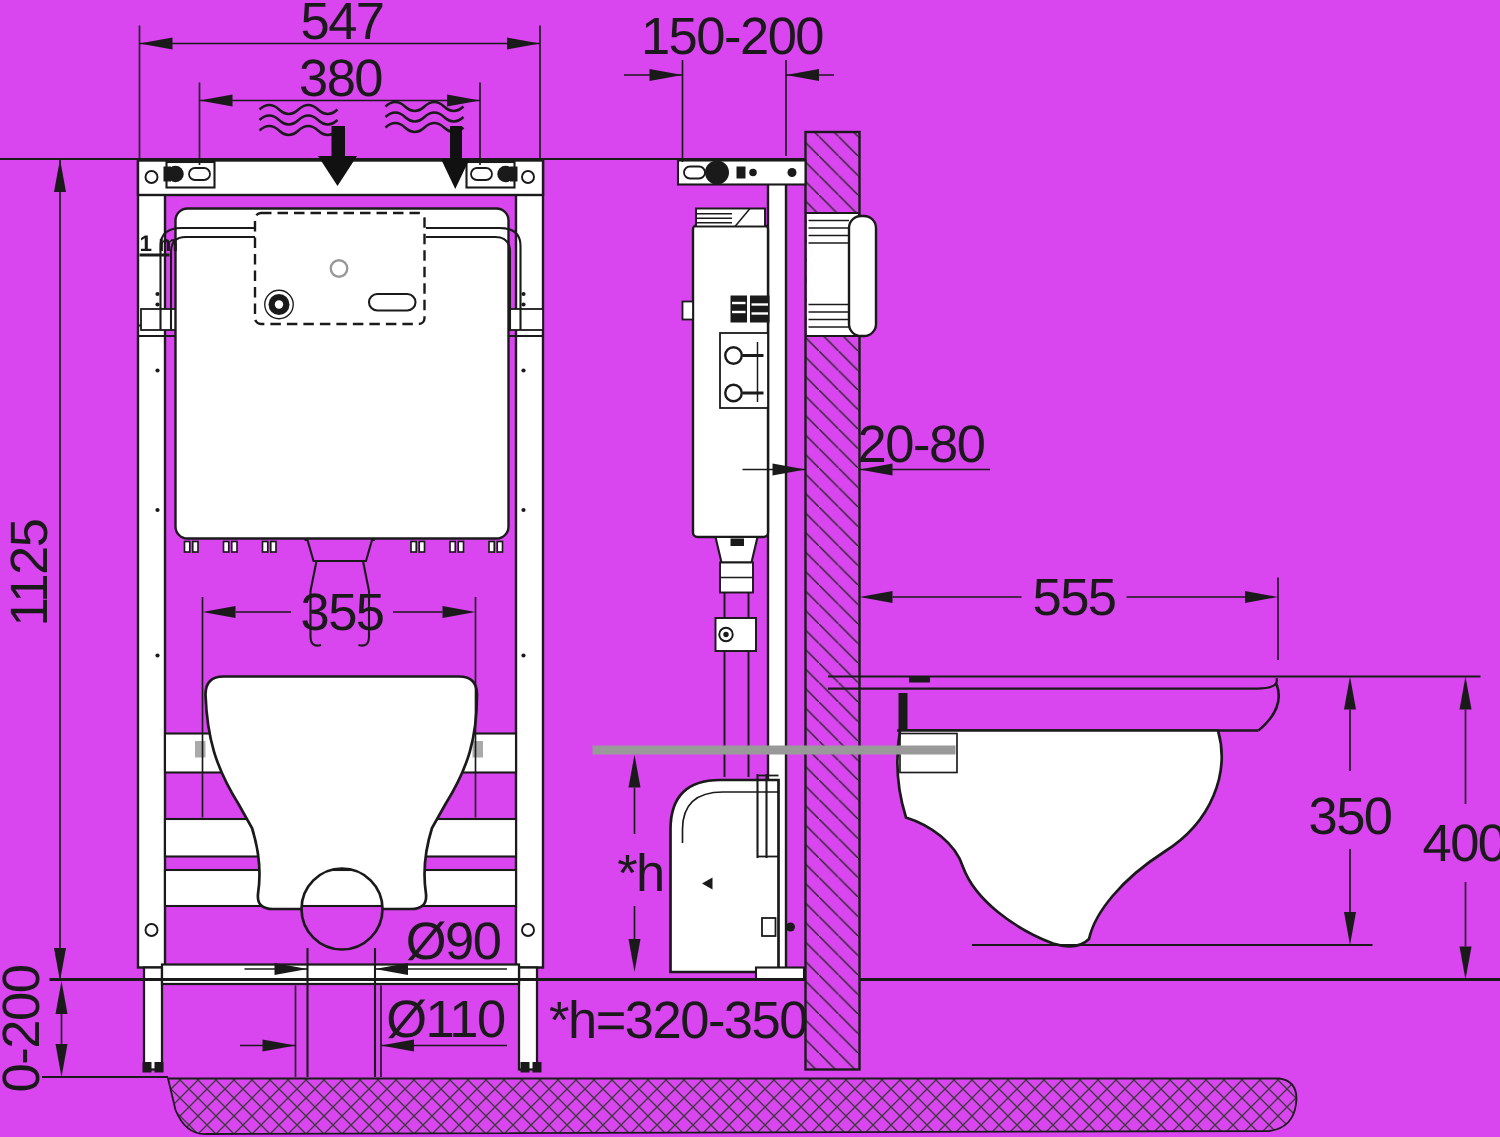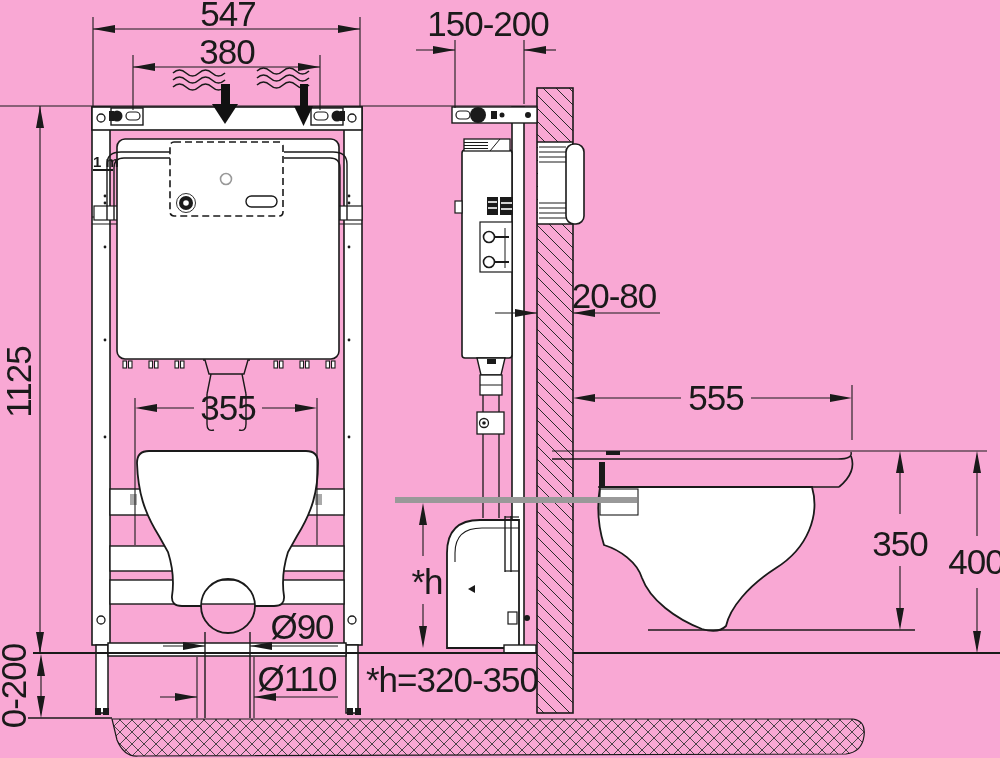--- a/index.html
+++ b/index.html
@@ -1,16 +1,16 @@
 <!DOCTYPE html>
 <html><head>
 <meta charset="utf-8">
 <style>
   html,body{margin:0;padding:0;background:#ffffff;}
-  .stage{position:relative;width:1000px;height:758px;background:#f9a8d4;overflow:hidden;
+  .stage{position:relative;width:1000px;height:758px;background:#d946ef;overflow:hidden;
          font-family:"Liberation Sans", sans-serif;}
   svg{display:block;}
   text{font-family:"Liberation Sans", sans-serif; fill:#1a1a1a;}
   .dim{font-size:35px; letter-spacing:-1px;}
   .dim-small{font-size:15px; font-weight:bold;}
 </style>
 </head>
 <body>
 
 <div class="stage">

